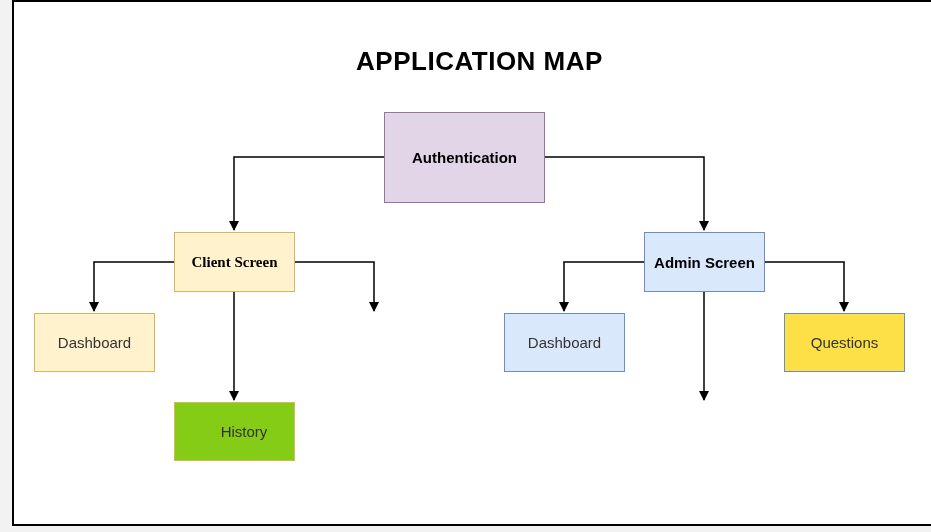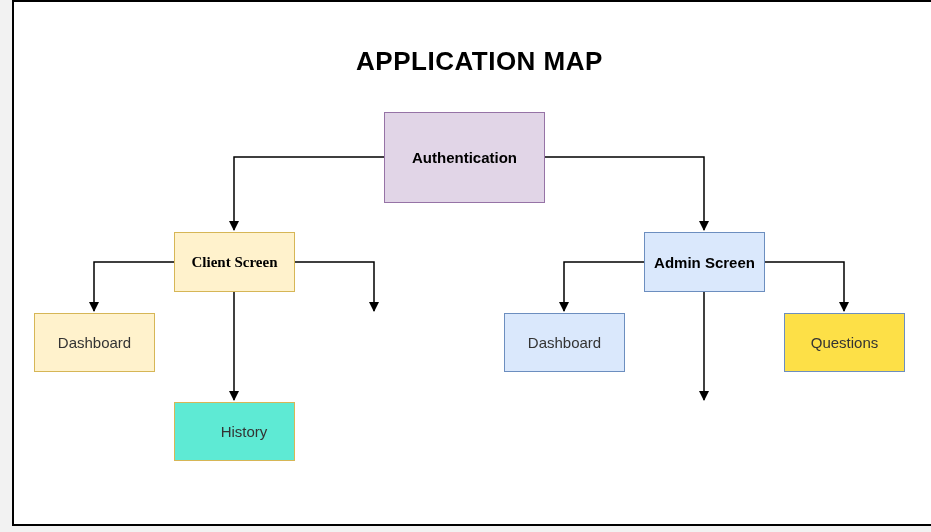--- a/index.html
+++ b/index.html
@@ -98,21 +98,21 @@
 
     <div class="node n-admin" style="background-color: rgb(218, 232, 252); border-color: rgb(108, 142, 191);">
       <span class="node-label bold">Admin Screen</span>
     </div>
 
     <div class="node n-dash-l" style="background-color: rgb(255, 242, 204); border-color: rgb(214, 182, 86);">
       <span class="node-label">Dashboard</span>
     </div>
 
 
-    <div class="node n-history" style="background-color: #5eead4; border-color: rgb(214, 182, 86); padding-left: 19px;">
+    <div class="node n-history" style="background-color: #84cc16; border-color: rgb(214, 182, 86); padding-left: 19px;">
       <span class="node-label">History</span>
     </div>
 
     <div class="node n-dash-r" style="background-color: rgb(218, 232, 252); border-color: rgb(108, 142, 191);">
       <span class="node-label">Dashboard</span>
     </div>
 
     <div class="node n-questions" style="background-color: #fde047; border-color: rgb(108, 142, 191);">
       <span class="node-label">Questions</span>
     </div>

